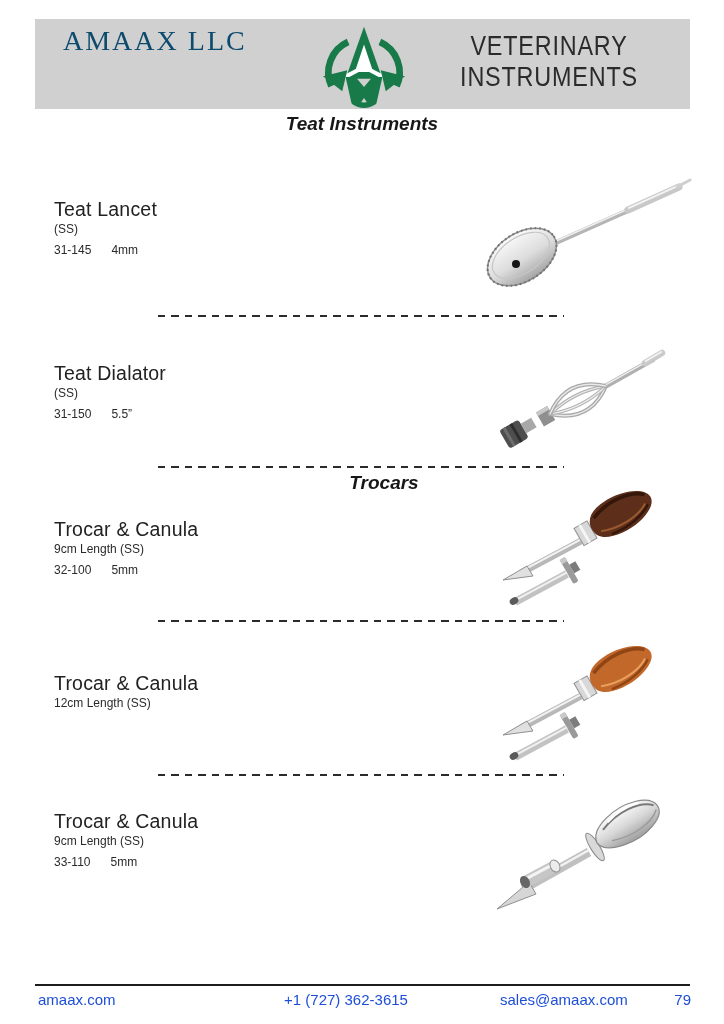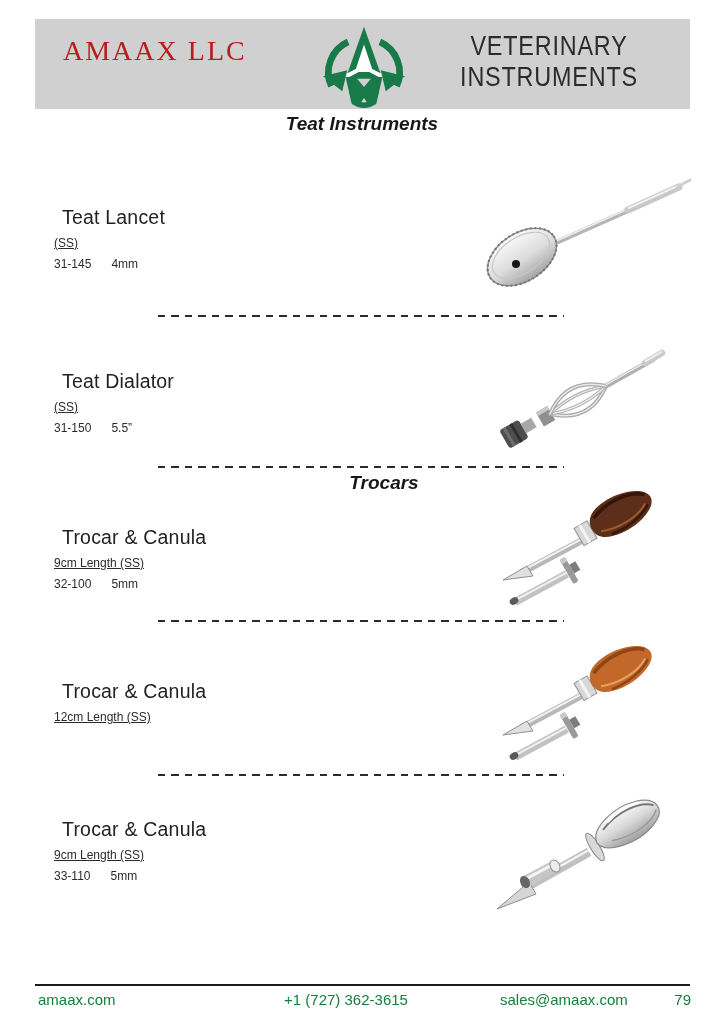--- a/index.html
+++ b/index.html
@@ -1,54 +1,54 @@
 <!DOCTYPE html>
 <html><head>
 <meta charset="utf-8">
 <style>
   html,body{margin:0;padding:0;background:#fff;}
   .page{position:relative;width:724px;height:1024px;background:#ffffff;overflow:hidden;
         font-family:"Liberation Sans",sans-serif;color:#1d1d1d;}
   
   .header-bar{position:absolute;left:35px;top:19px;width:655px;height:90px;background:#d0d0d0;}
-  .brand{position:absolute;left:28px;top:16px;font-family:"Liberation Serif",serif;
-         font-size:28px;letter-spacing:2px;color:#b91c1c;white-space:nowrap;}
+  .brand{position:absolute;left:28px;top:6px;font-family:"Liberation Serif",serif;
+         font-size:28px;letter-spacing:2px;color:#0c4a6e;white-space:nowrap;}
   .logo{position:absolute;left:283px;top:1px;width:92px;height:94px;}
   .header-title{position:absolute;left:384px;top:11px;width:260px;text-align:center;
         transform:scaleX(.82);transform-origin:center top;font-size:28.5px;line-height:31px;
         letter-spacing:1px;color:#2b2b2b;white-space:nowrap;}
   
   .section-heading{position:absolute;left:0;width:724px;margin:0;text-align:center;
         font-size:19px;font-style:italic;font-weight:700;
         text-underline-offset:3px;color:#171717;}
   .sh1{top:113px;}
   .sh2{top:472px;padding-left:22px;}
   
   .product{position:absolute;left:54px;width:320px;}
-  .product h3{margin:8px;font-size:19.5px;font-weight:400;letter-spacing:.2px;line-height:22px;color:#222;}
-  .product .spec{margin-top:2px;font-size:12px;line-height:14px;color:#2a2a2a;text-decoration:underline;}
+  .product h3{margin:0;font-size:19.5px;font-weight:400;letter-spacing:.2px;line-height:22px;color:#222;}
+  .product .spec{margin-top:2px;font-size:12px;line-height:14px;color:#2a2a2a;}
   .product .code-line{margin-top:7px;font-size:12px;color:#2a2a2a;}
   .product .size{margin-left:20px;}
   .p1{top:198px;} .p2{top:362px;} .p3{top:518px;} .p4{top:672px;} .p5{top:810px;}
   
   .divider{position:absolute;left:158px;width:406px;height:2px;
         background:repeating-linear-gradient(90deg,#2b2b2b 0 7.5px,transparent 7.5px 13.5px);}
   .d1{top:315px;} .d2{top:466px;} .d3{top:620px;} .d4{top:774px;}
   
   .img{position:absolute;}
   .img1{left:476px;top:172px;width:228px;height:118px;}
   .img2{left:494px;top:336px;width:176px;height:116px;}
   .img3{left:483px;top:480px;width:196px;height:148px;}
   .img4{left:483px;top:635px;width:196px;height:148px;}
   .img5{left:485px;top:788px;width:212px;height:136px;}
   .img3 .wood{fill:#5d2f1a;} .img3 .wood-streak{stroke:#34170a;} .img3 .wood-hi{stroke:#9a5a30;}
   .img4 .wood{fill:#c2682a;} .img4 .wood-streak{stroke:#8f4516;} .img4 .wood-hi{stroke:#e9a05c;}
   
   .footer-rule{position:absolute;left:35px;top:984px;width:655px;height:2px;background:#1c1c1c;}
-  .footer-text{position:absolute;top:991px;font-size:15px;color:#15803d;white-space:nowrap;}
+  .footer-text{position:absolute;top:991px;font-size:15px;color:#1d4ed8;white-space:nowrap;}
   .f-site{left:38px;}
   .f-phone{left:0;width:692px;text-align:center;}
   .f-email{left:500px;}
   .f-page{right:33px;}
 </style>
 </head>
 <body>
 
 <div class="page">
 

